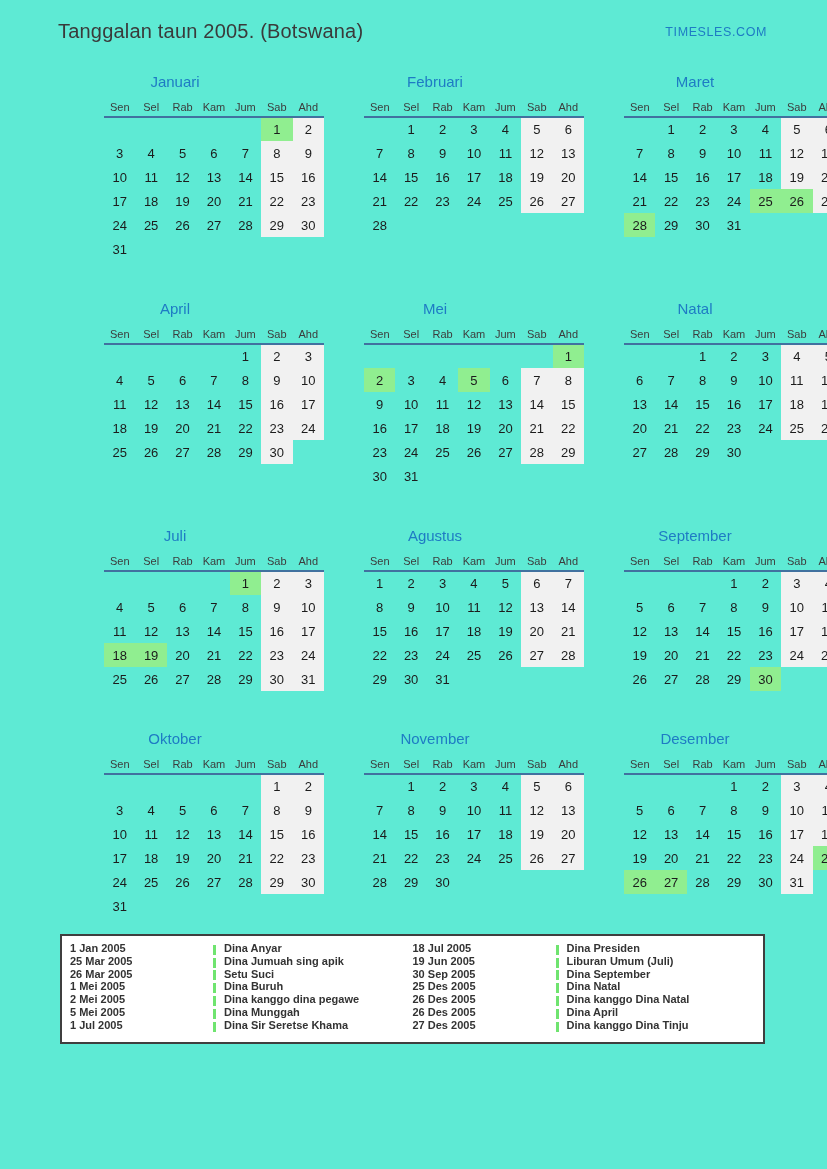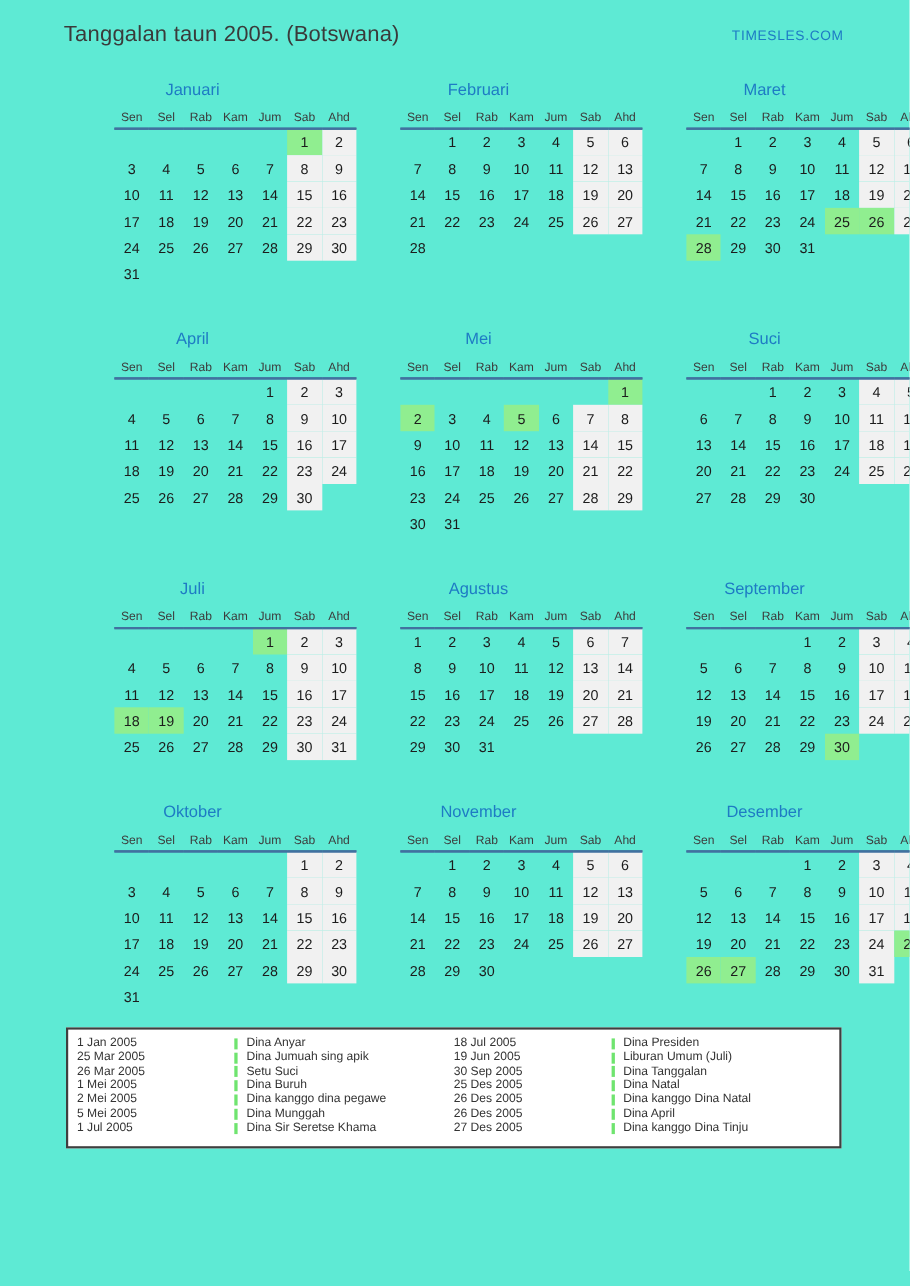--- a/index.html
+++ b/index.html
@@ -23,21 +23,21 @@
   .month{width:220px;}
   .mtitle{font-size:15px;line-height:16px;color:var(--accent);text-align:center;margin:0 0 9px;font-weight:400;}
   table{border-collapse:collapse;table-layout:fixed;width:220px;margin-left:39px;}
   thead th{font-size:11px;font-weight:400;color:#3c3c3c;height:18px;padding:0 0 3px;border-bottom:2px solid var(--rule);text-align:center;vertical-align:bottom;}
   tbody td{height:24px;text-align:center;vertical-align:middle;font-size:13px;color:#1c1c1c;}
   td.we{background:var(--weekend);}
   td.hol{background:var(--holiday);}
 
   .legend{margin:16px 0 0 2px;width:705px;border:2px solid #3f3f3f;padding:6px 8px 10px;display:flex;background:#fff;}
   .lcol{flex:1;min-width:0;}
-  .entry{display:flex;align-items:center;font-size:11px;line-height:12.8px;color:#333;}
+  .entry{display:flex;align-items:flex-end;font-size:11px;line-height:12.8px;color:#333;font-weight:bold;}
   .edate{flex:none;width:143px;}
   .marker{flex:none;width:3px;height:10px;background:var(--marker);margin:1px 8px 0 0;}
   .elabel{flex:1;}
 </style>
 </head>
 <body>
 
 <div class="page">
   <div class="header">
     <div class="title">Tanggalan taun 2005. (Botswana)</div>
@@ -372,21 +372,21 @@
               <td></td>
               <td></td>
               <td></td>
               <td></td>
               <td></td>
             </tr>
           </tbody>
         </table>
       </div>
       <div class="month">
-        <div class="mtitle">Suci</div>
+        <div class="mtitle">Natal</div>
         <table>
           <thead>
             <tr>
               <th>Sen</th>
               <th>Sel</th>
               <th>Rab</th>
               <th>Kam</th>
               <th>Jum</th>
               <th>Sab</th>
               <th>Ahd</th>
@@ -875,21 +875,21 @@
           <span class="elabel">Dina Presiden</span>
         </div>
         <div class="entry">
           <span class="edate">19 Jun 2005</span>
           <span class="marker"></span>
           <span class="elabel">Liburan Umum (Juli)</span>
         </div>
         <div class="entry">
           <span class="edate">30 Sep 2005</span>
           <span class="marker"></span>
-          <span class="elabel">Dina Tanggalan</span>
+          <span class="elabel">Dina September</span>
         </div>
         <div class="entry">
           <span class="edate">25 Des 2005</span>
           <span class="marker"></span>
           <span class="elabel">Dina Natal</span>
         </div>
         <div class="entry">
           <span class="edate">26 Des 2005</span>
           <span class="marker"></span>
           <span class="elabel">Dina kanggo Dina Natal</span>

